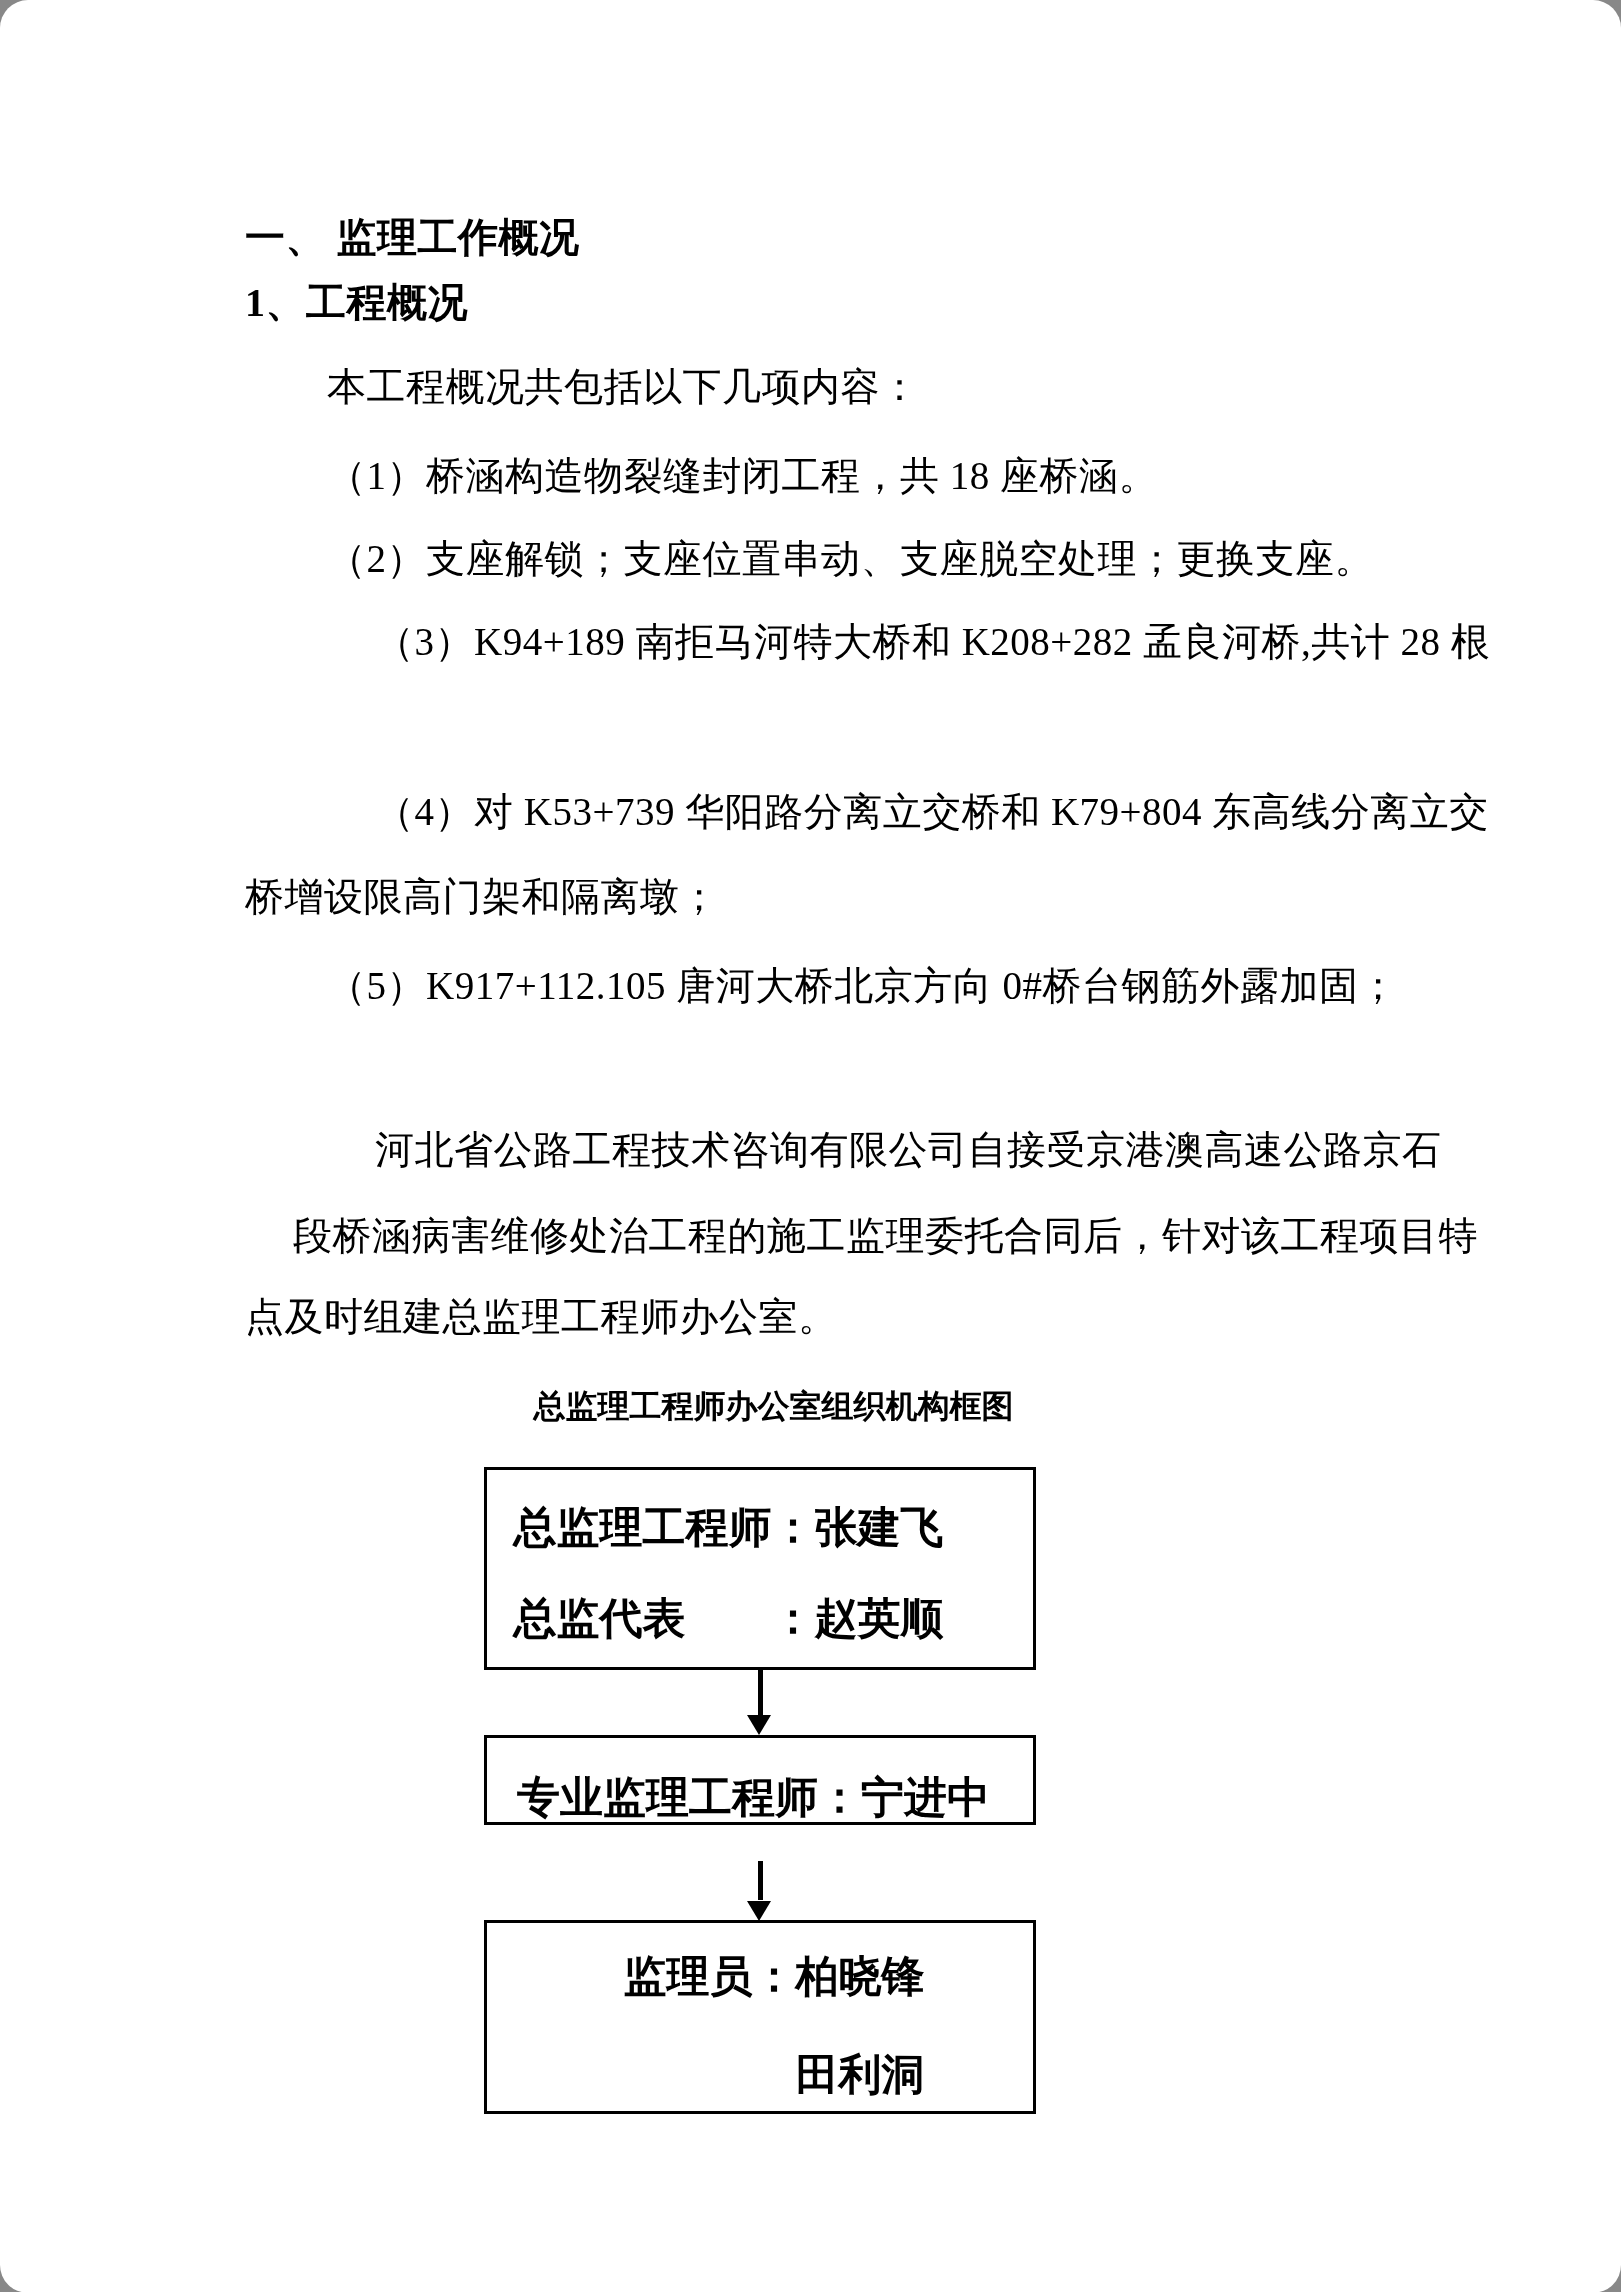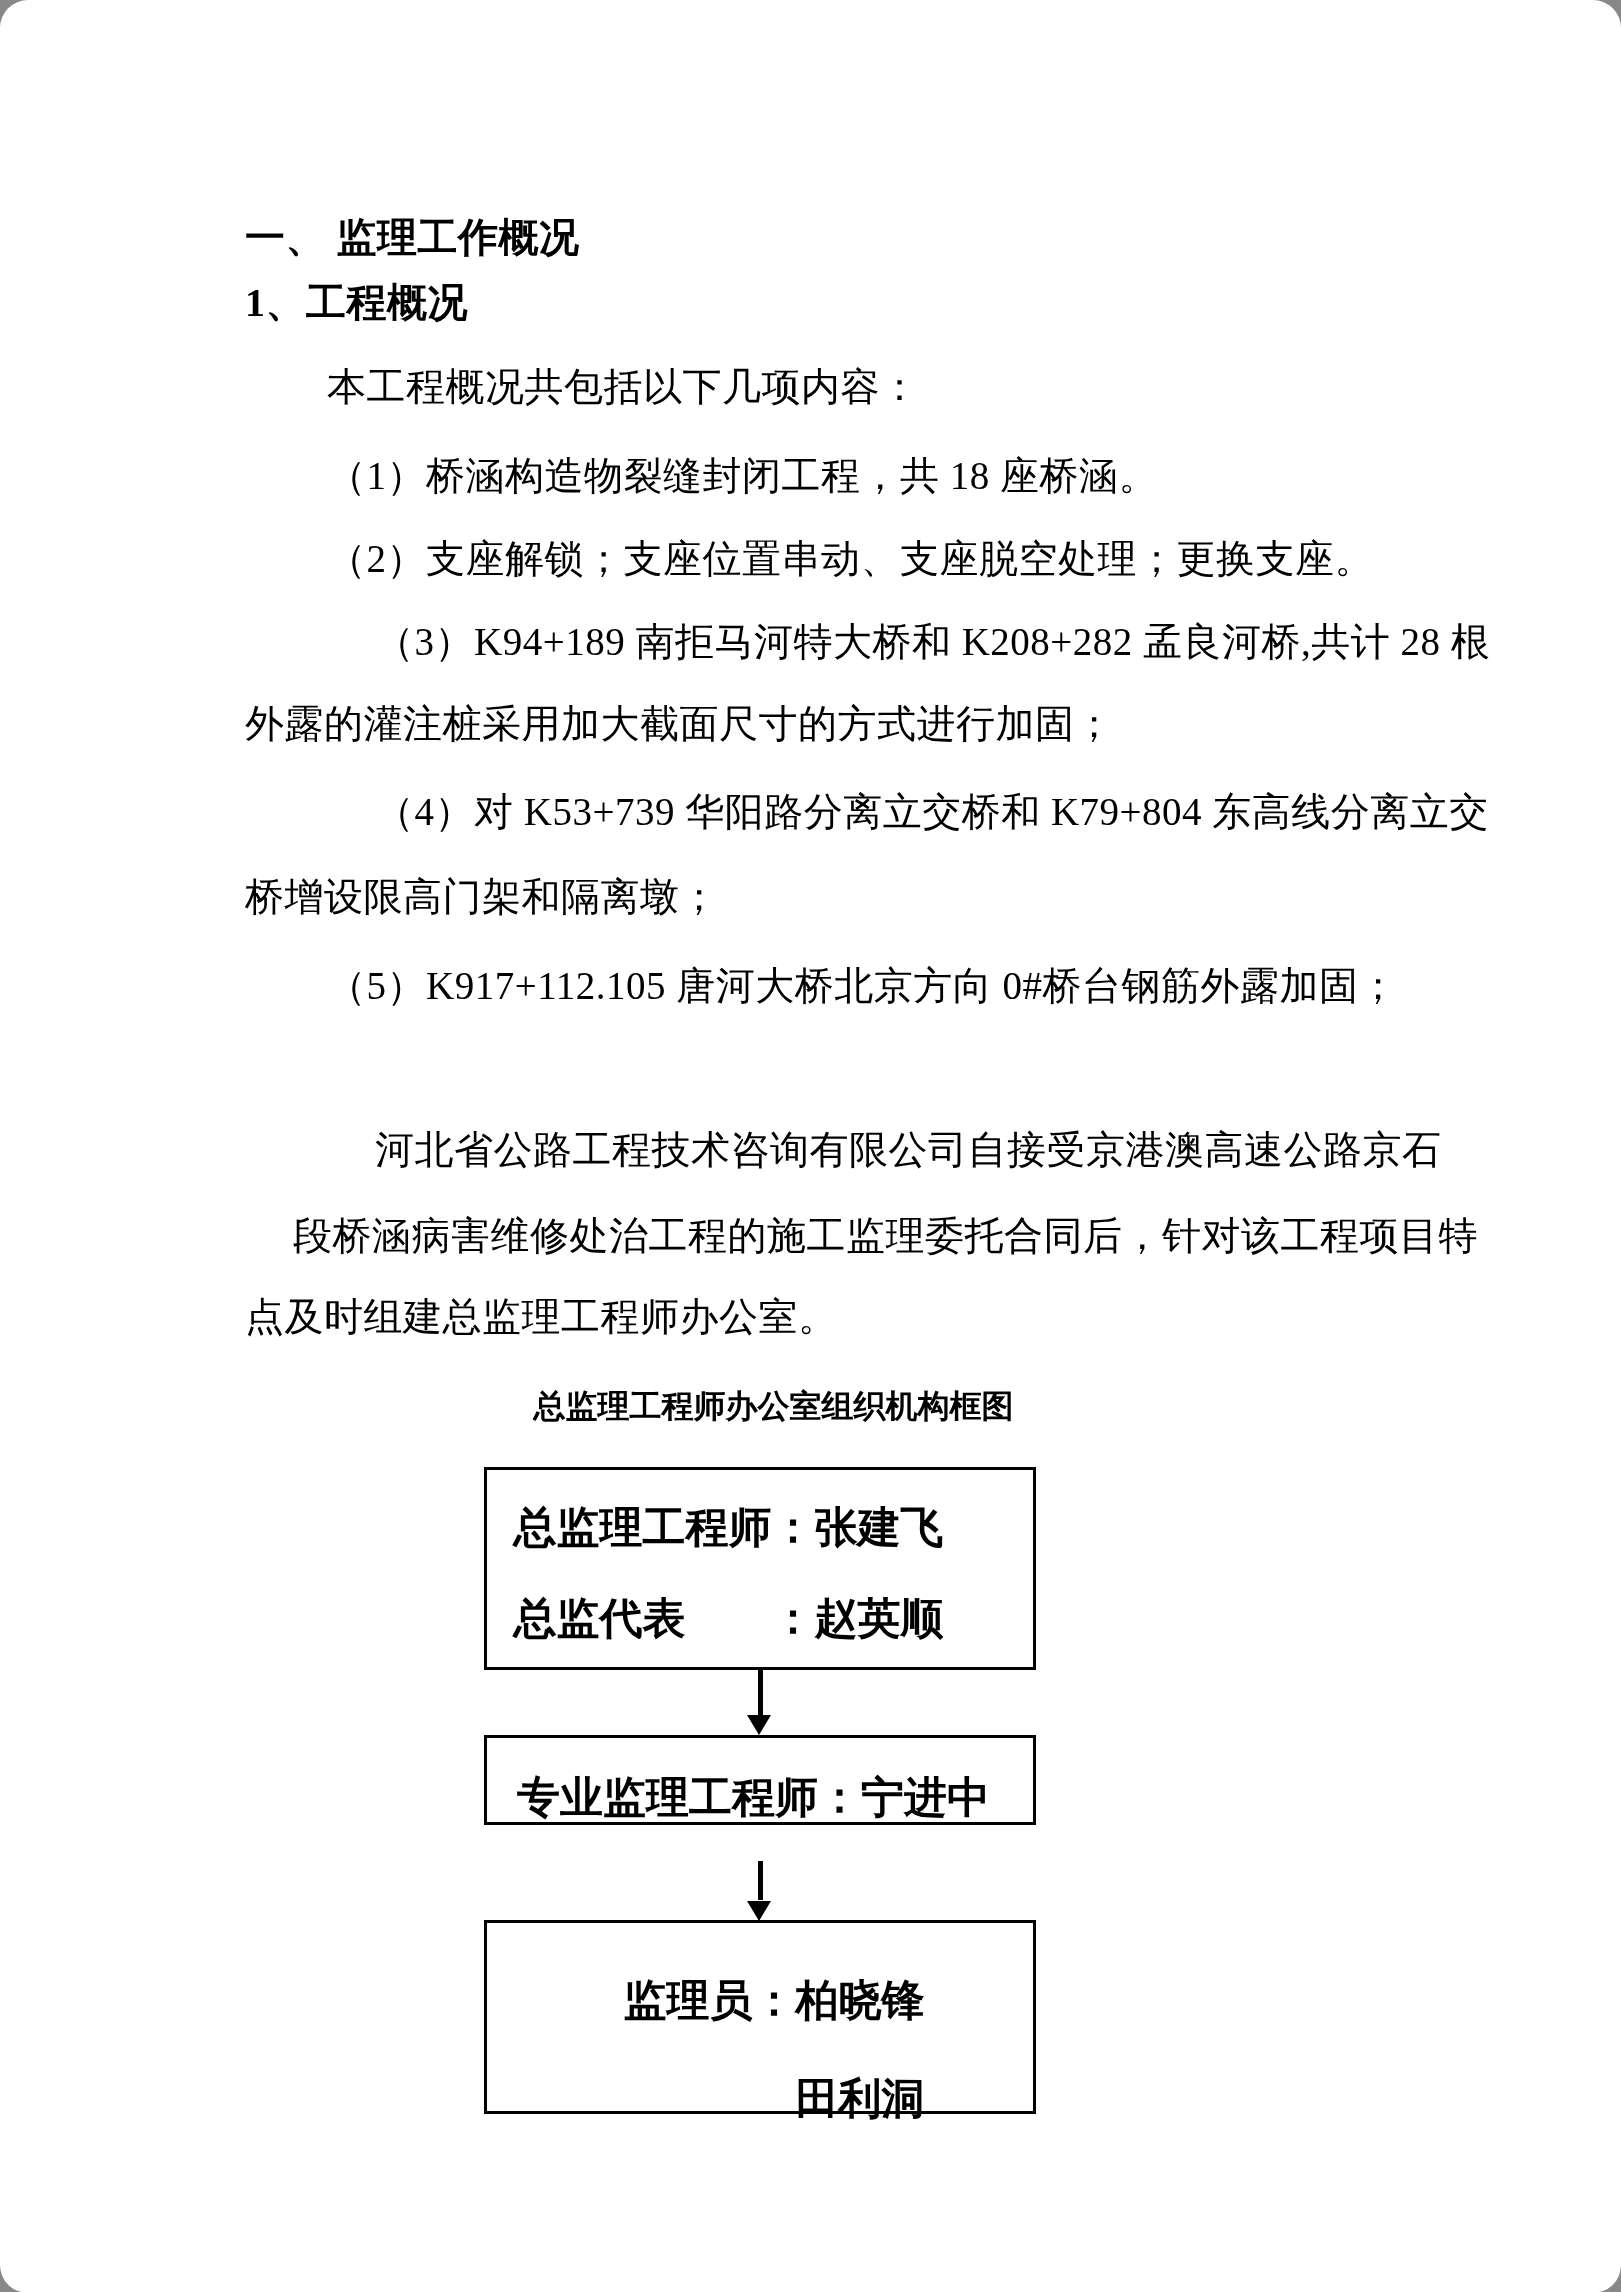--- a/index.html
+++ b/index.html
@@ -40,21 +40,21 @@
     box-sizing:border-box;
     font-weight:bold;
     font-size:43px;
     white-space:nowrap;
   }
   .box-inner-1 { padding:11.8px 0 0 26.5px; }
   .box-inner-1 .box-line { line-height:91px; }
   .box-inner-2 { padding-left:30px; }
   .box-inner-2 .box-line { line-height:119px; }
   .box3-wrap { text-align:center; }
-  .box-inner-3 { display:inline-block; text-align:left; padding-top:29px;margin-left:28px; }
+  .box-inner-3 { display:inline-block; text-align:left; padding-top:5px;margin-left:28px; }
   .box-inner-3 .box-line { line-height:98px; }
   .arrow-line {
     position:absolute;
     left:758px; width:4.9px;
     background:#000;
   }
   .arrow-head {
     position:absolute;
     left:747px;
     width:0; height:0;
@@ -68,21 +68,20 @@
 
 <div class="page">
 
   <div class="line h" style="top:214px">一、 监理工作概况</div>
   <div class="line h" style="top:279px">1、工程概况</div>
 
   <div class="line indent" style="top:363px">本工程概况共包括以下几项内容：</div>
   <div class="line indent" style="top:452px">（1）桥涵构造物裂缝封闭工程，共 18 座桥涵。</div>
   <div class="line indent" style="top:535px">（2）支座解锁；支座位置串动、支座脱空处理；更换支座。</div>
   <div class="line indent stretch" style="top:618px">（3）K94+189 南拒马河特大桥和 K208+282 孟良河桥,共计 28 根</div>
-  <div class="line" style="top:700px">外露的灌注桩采用加大截面尺寸的方式进行加固；</div>
   <div class="line indent stretch" style="top:788px">（4）对 K53+739 华阳路分离立交桥和 K79+804 东高线分离立交</div>
   <div class="line" style="top:873px">桥增设限高门架和隔离墩；</div>
   <div class="line indent" style="top:962px">（5）K917+112.105 唐河大桥北京方向 0#桥台钢筋外露加固；</div>
 
 
   <div class="line indent stretch" style="top:1126px">河北省公路工程技术咨询有限公司自接受京港澳高速公路京石</div>
   <div class="line stretch" style="top:1212px">段桥涵病害维修处治工程的施工监理委托合同后，针对该工程项目特</div>
   <div class="line" style="top:1293px">点及时组建总监理工程师办公室。</div>
 
   <div class="chart-title" style="top:1382px">总监理工程师办公室组织机构框图</div>

